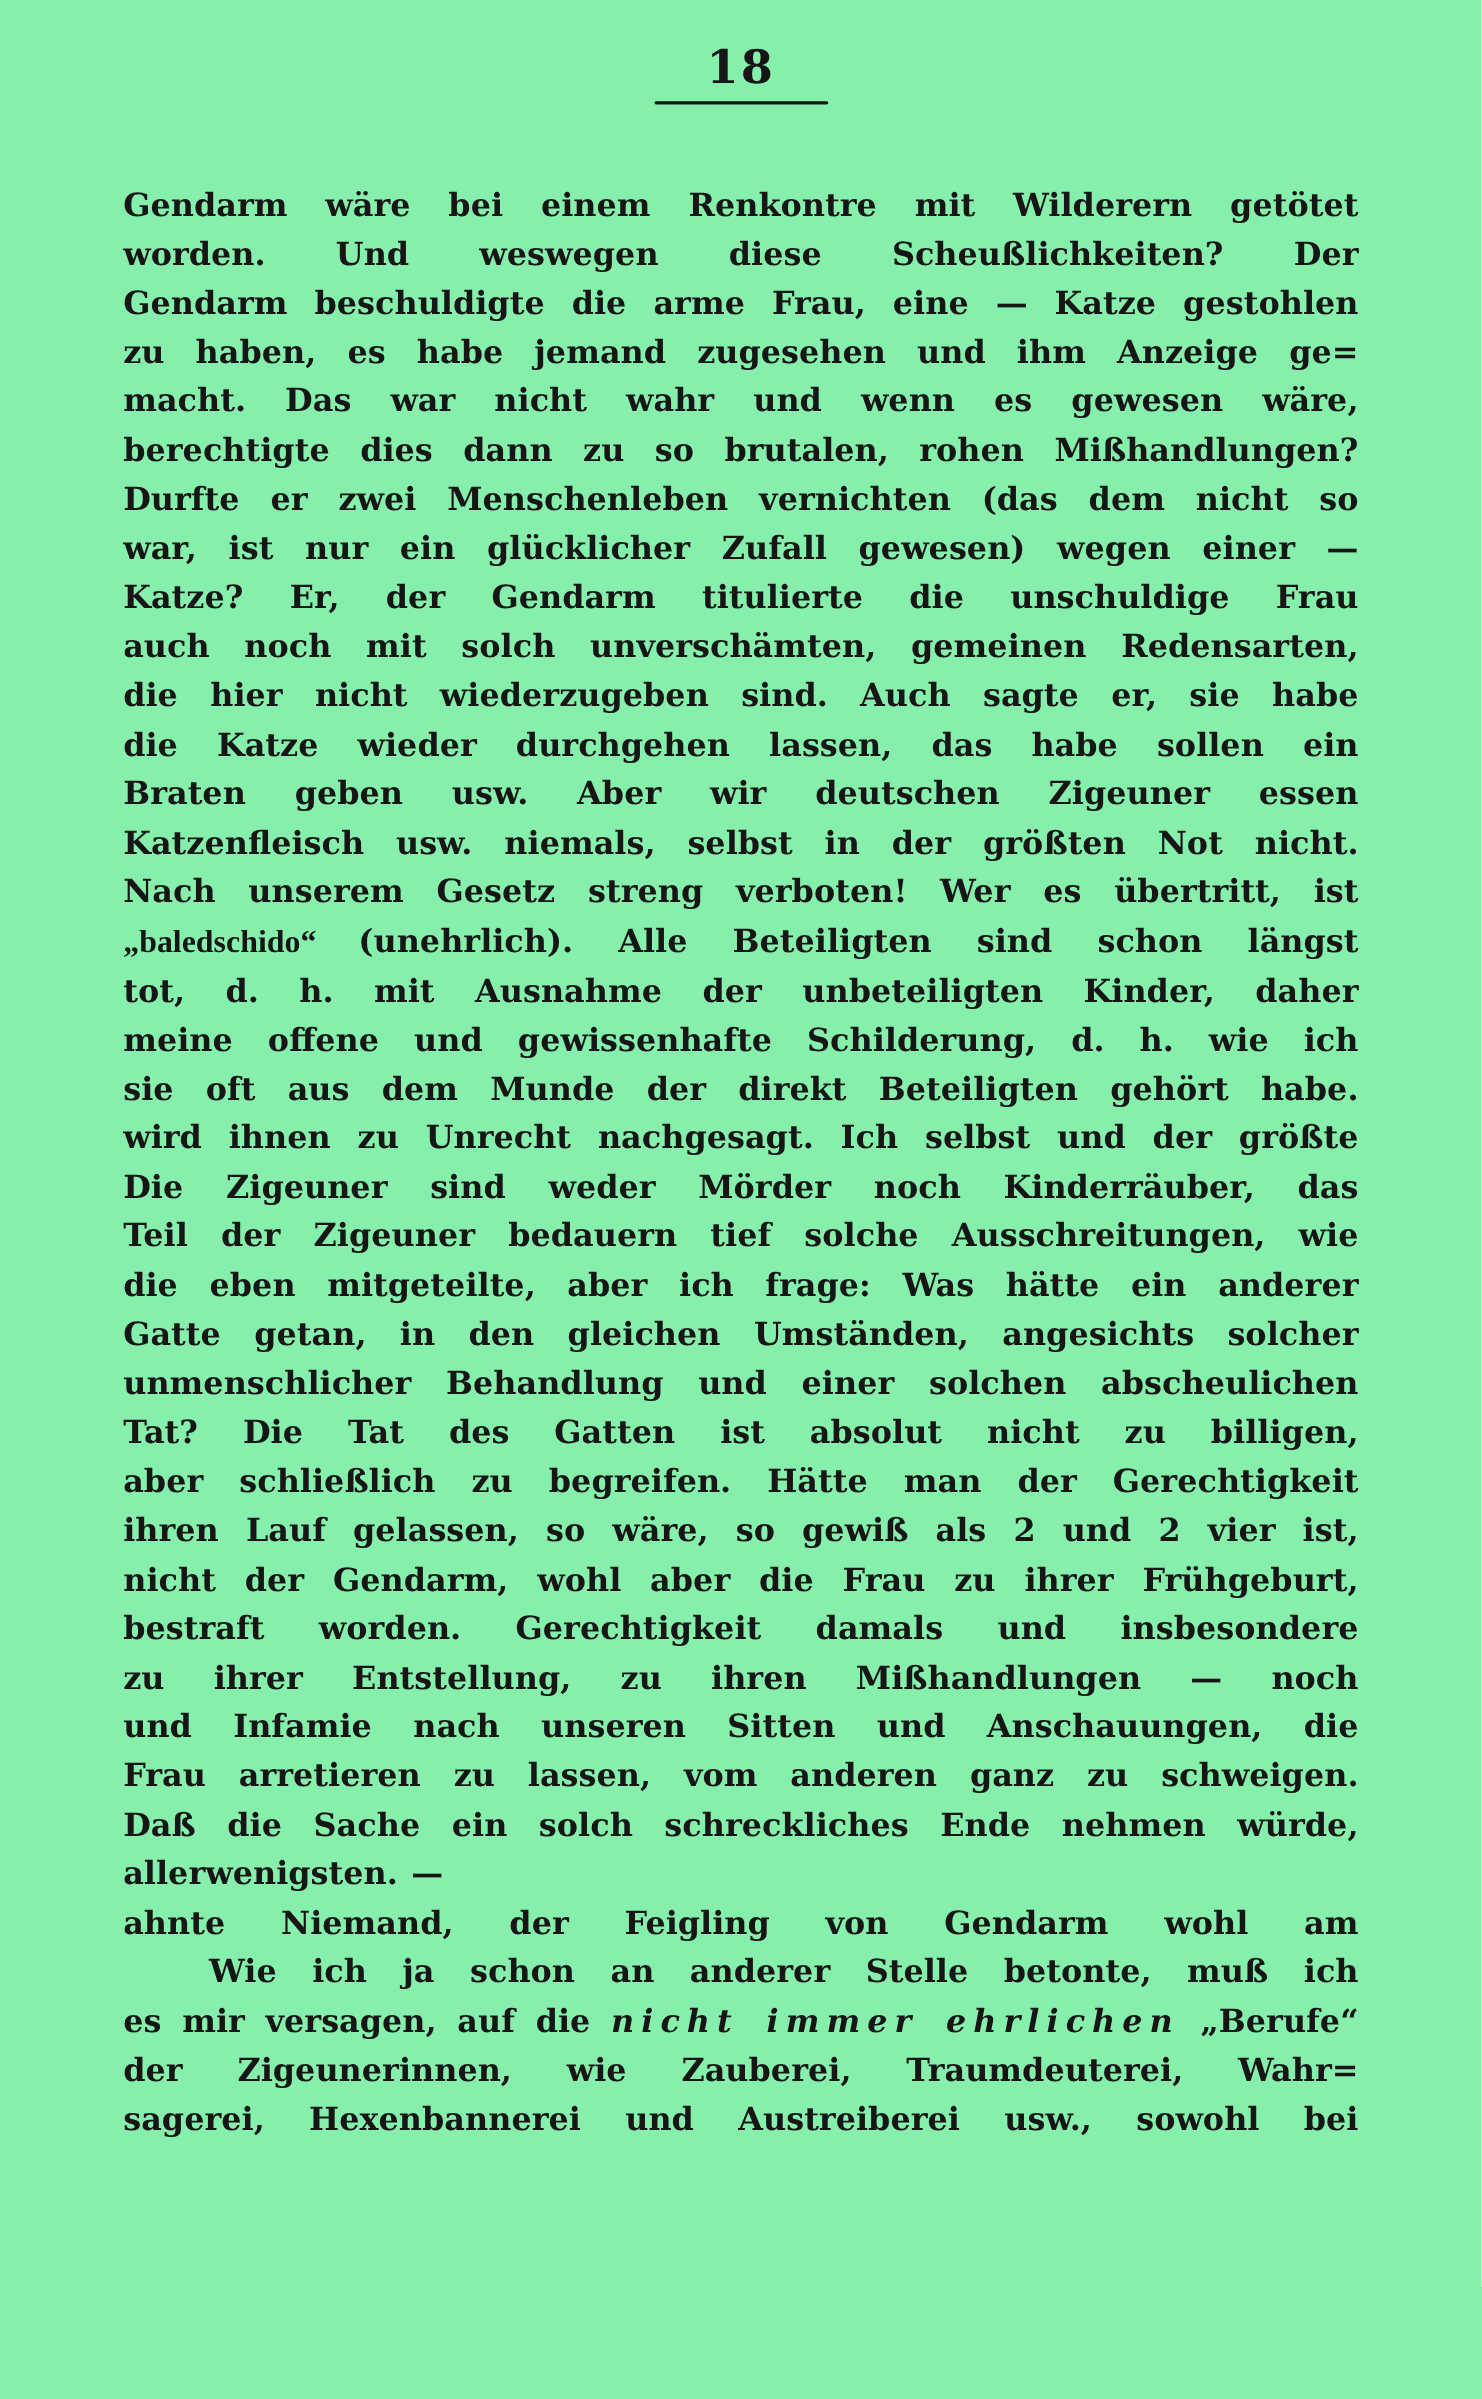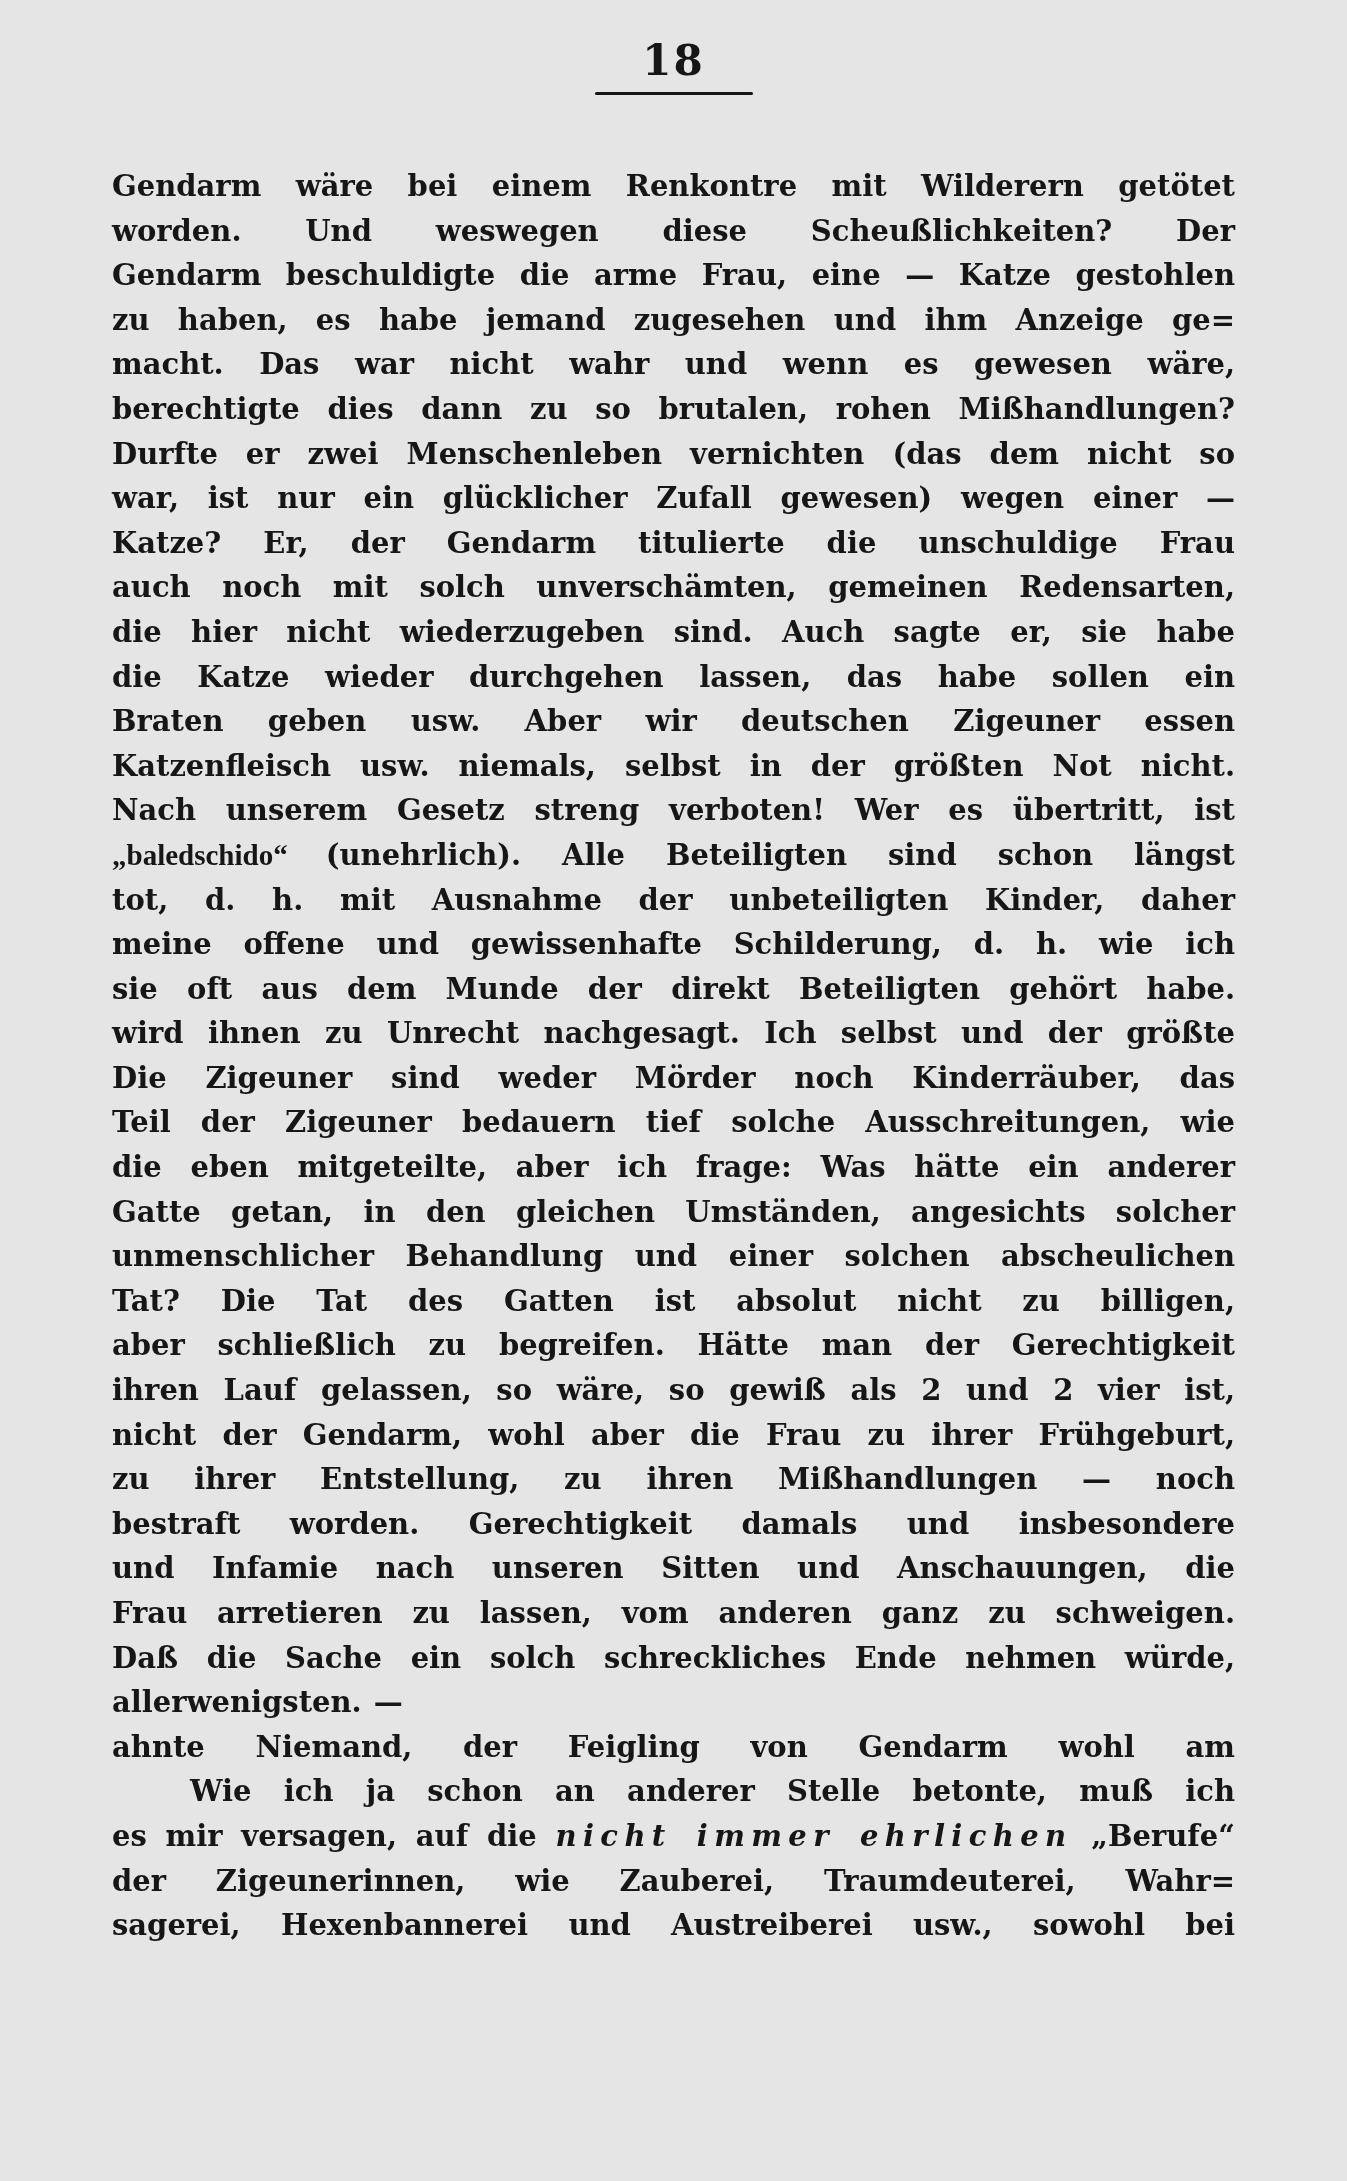--- a/index.html
+++ b/index.html
@@ -1,20 +1,20 @@
 <!DOCTYPE html>
 <html lang="de"><head>
 <meta charset="utf-8">
 <style>
   html, body { margin: 0; padding: 0; background: #ffffff; }
   .page {
     position: relative;
     width: 1347px;
     height: 2181px;
-    background: #e5e5e5;
+    background: #86efac;
     color: #161616;
     overflow: hidden;
     font-family: "DejaVu Serif", serif;
   }
   .pagenum-wrap {
     position: absolute;
     top: 38px;
     left: 112px;
     width: 1123px;
     text-align: center;
@@ -89,22 +89,22 @@
       <div class="line just"><span class="run-f">wird ihnen zu Unrecht nachgesagt. Ich selbst und der größte</span></div>
       <div class="line just"><span class="run-f">Die Zigeuner sind weder Mörder noch Kinderräuber, das</span></div>
       <div class="line just"><span class="run-f">Teil der Zigeuner bedauern tief solche Ausschreitungen, wie</span></div>
       <div class="line just"><span class="run-f">die eben mitgeteilte, aber ich frage: Was hätte ein anderer</span></div>
       <div class="line just"><span class="run-f">Gatte getan, in den gleichen Umständen, angesichts solcher</span></div>
       <div class="line just"><span class="run-f">unmenschlicher Behandlung und einer solchen abscheulichen</span></div>
       <div class="line just"><span class="run-f">Tat? Die Tat des Gatten ist absolut nicht zu billigen,</span></div>
       <div class="line just"><span class="run-f">aber schließlich zu begreifen. Hätte man der Gerechtigkeit</span></div>
       <div class="line just"><span class="run-f">ihren Lauf gelassen, so wäre, so gewiß als 2 und 2 vier ist,</span></div>
       <div class="line just"><span class="run-f">nicht der Gendarm, wohl aber die Frau zu ihrer Frühgeburt,</span></div>
+      <div class="line just"><span class="run-f">bestraft worden. Gerechtigkeit damals und insbesondere</span></div>
       <div class="line just"><span class="run-f">zu ihrer Entstellung, zu ihren Mißhandlungen — noch</span></div>
-      <div class="line just"><span class="run-f">bestraft worden. Gerechtigkeit damals und insbesondere</span></div>
       <div class="line just"><span class="run-f">und Infamie nach unseren Sitten und Anschauungen, die</span></div>
       <div class="line just"><span class="run-f">Frau arretieren zu lassen, vom anderen ganz zu schweigen.</span></div>
       <div class="line just"><span class="run-f">Daß die Sache ein solch schreckliches Ende nehmen würde,</span></div>
       <div class="line"><span class="run-f">allerwenigsten. —</span></div>
       <div class="line just"><span class="run-f">ahnte Niemand, der Feigling von Gendarm wohl am</span></div>
       <div class="line just indent"><span class="run-f">Wie ich ja schon an anderer Stelle betonte, muß ich</span></div>
       <div class="line just"><span class="run-f">es mir versagen, auf die </span><span class="run-sp">nicht immer ehrlichen</span><span class="run-f"> „Berufe“</span></div>
       <div class="line just"><span class="run-f">der Zigeunerinnen, wie Zauberei, Traumdeuterei, Wahr=</span></div>
       <div class="line just"><span class="run-f">sagerei, Hexenbannerei und Austreiberei usw., sowohl bei</span></div>
     </div>

